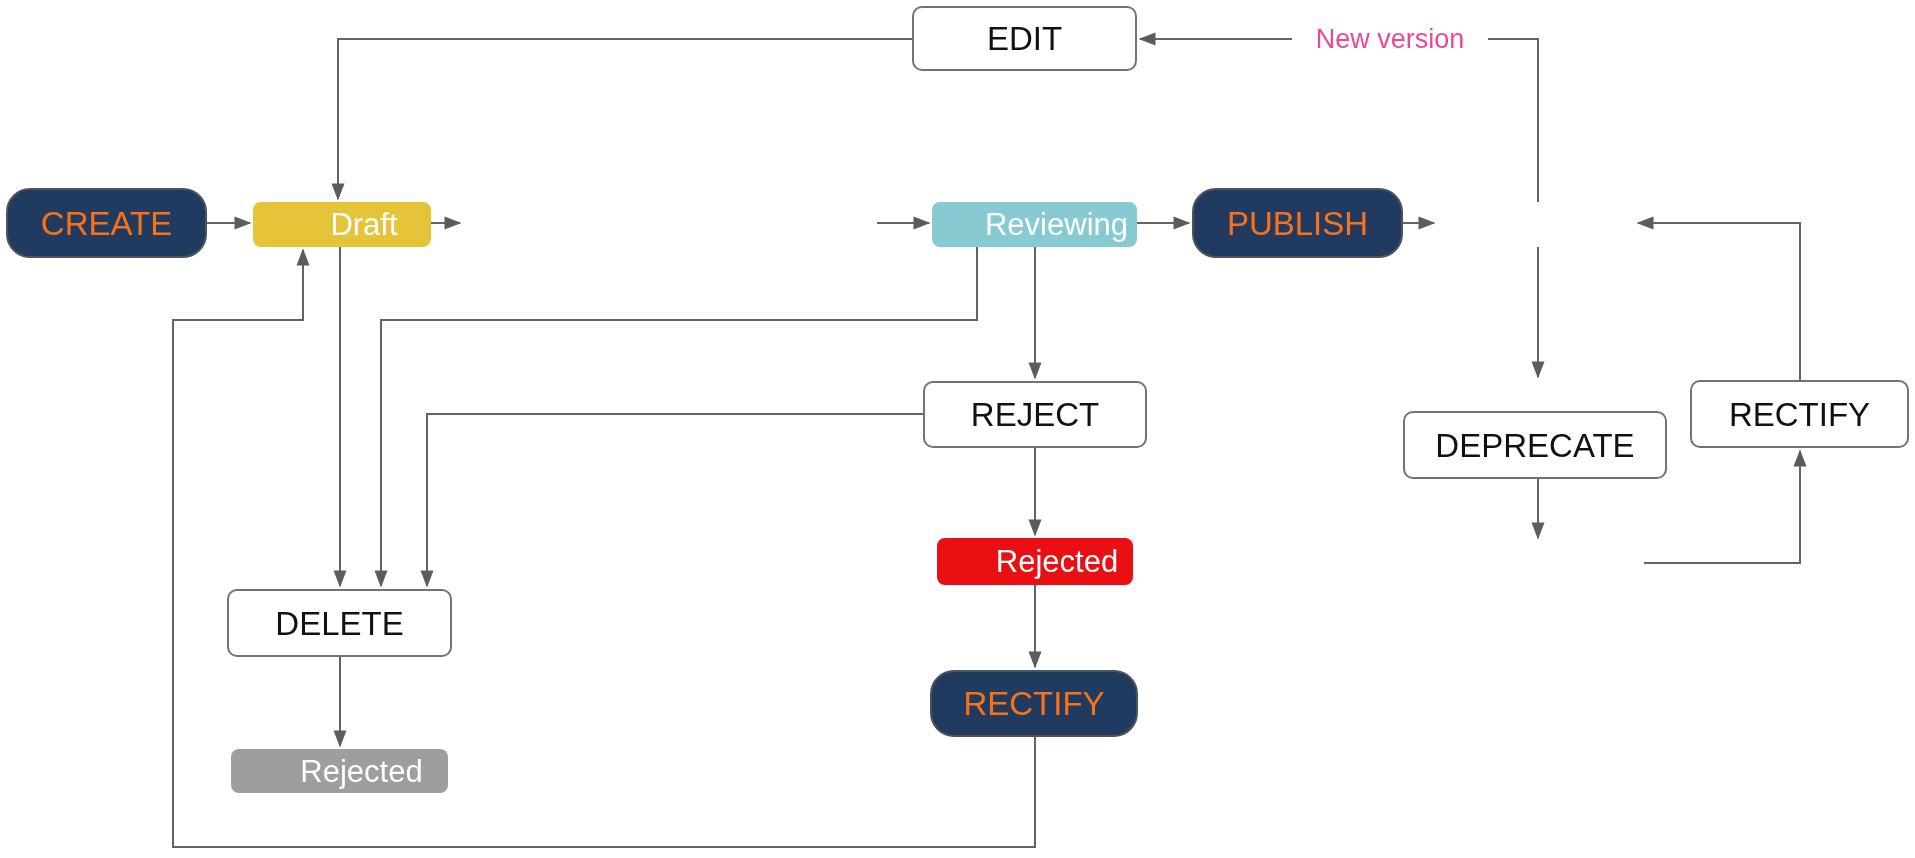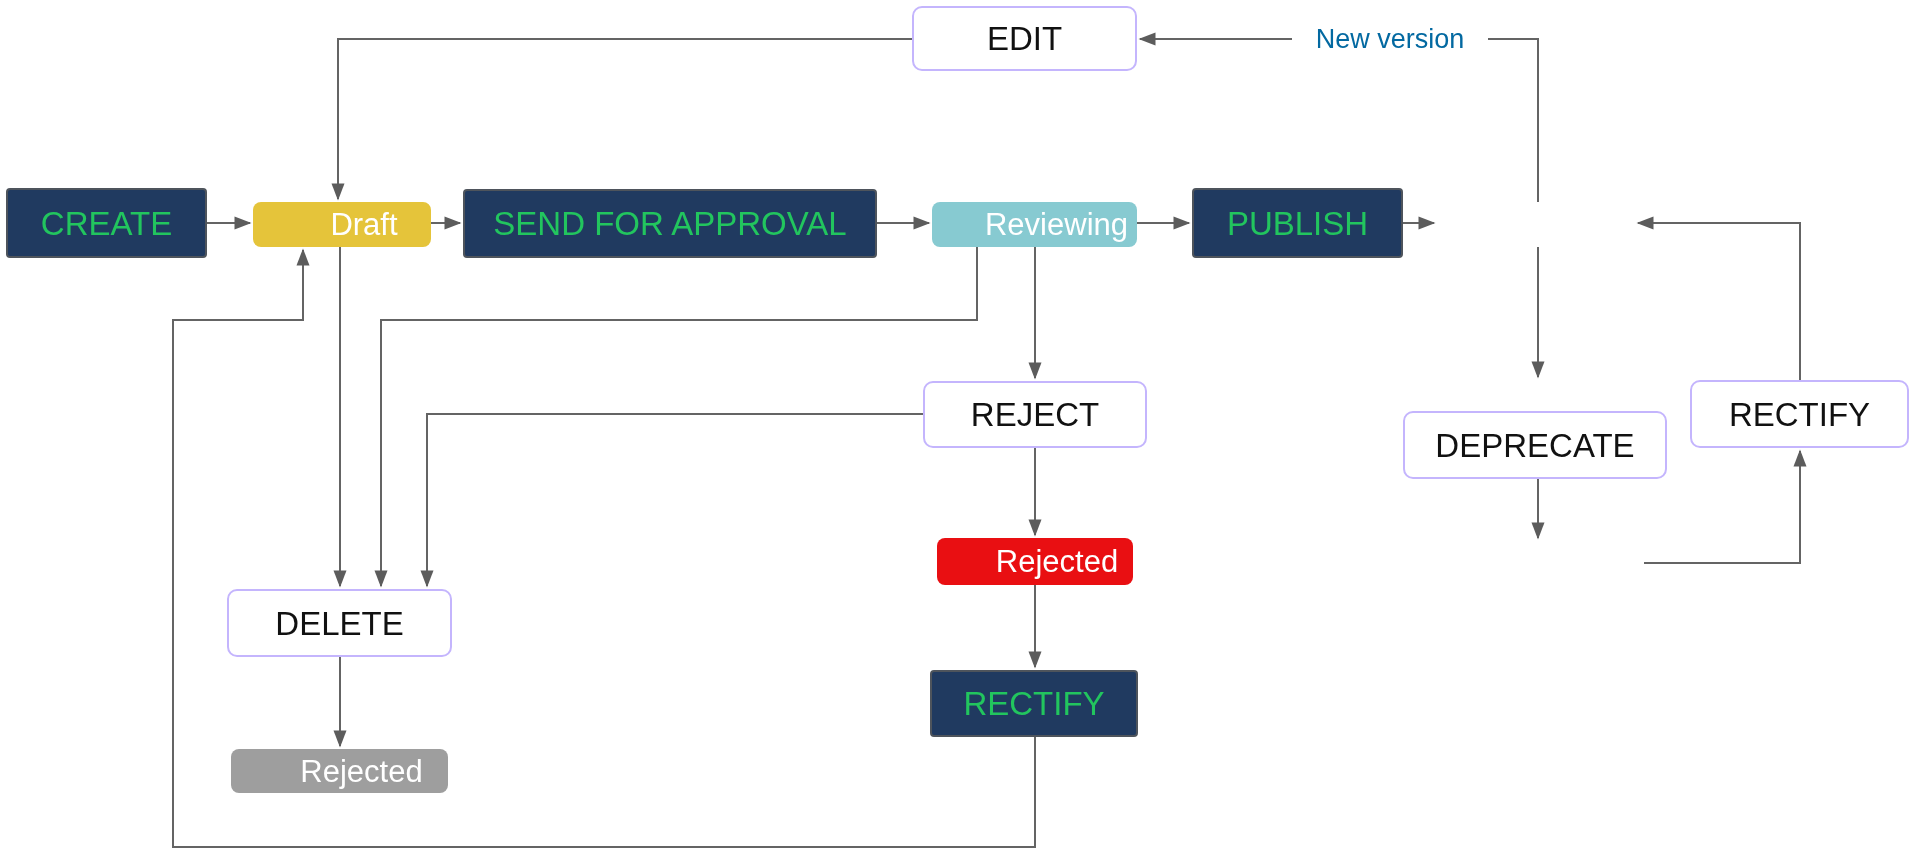--- a/index.html
+++ b/index.html
@@ -13,39 +13,39 @@
   #wires{position:absolute;left:0;top:0;width:1915px;height:858px;}
   .node{
     position:absolute;
     display:flex;align-items:center;justify-content:center;
     box-sizing:border-box;
     text-align:center;
     white-space:nowrap;
     line-height:1;
   }
   .navy{
-    background:#203a60;color:#22c55e;
-    border:2px solid #4e545c;border-radius:4px;
+    background:#203a60;color:#f97316;
+    border:2px solid #4e545c;border-radius:24px;
     font-size:33px;
   }
   .plain{
     background:#ffffff;color:#111111;
-    border:2px solid #c4b5fd;border-radius:10px;
+    border:2px solid #737373;border-radius:10px;
     font-size:33px;
   }
   .state{color:#ffffff;border:none;border-radius:8px;font-size:31px;padding-left:44px;}
   .yellow{background:#e5c43a;}
   .teal{background:#87cad1;}
   .green{background:#a2e011;}
   .red{background:#e90f12;}
   .gray{background:#9e9e9e;}
   .edge-label{
     position:absolute;
     background:#ffffff;
-    color:#0369a1;
+    color:#ec4899;
     font-size:27px;
     display:flex;align-items:center;justify-content:center;
     padding:0 10px;
   }
 </style>
 </head>
 <body>
 
 <div id="canvas">
 
@@ -78,21 +78,20 @@
     <polyline points="340,657 340,746" marker-end="url(#arr)"></polyline>
     <polyline points="1538,247 1538,377" marker-end="url(#arr)"></polyline>
     <polyline points="1538,448 1538,538" marker-end="url(#arr)"></polyline>
     <polyline points="1644,563 1800,563 1800,451" marker-end="url(#arr)"></polyline>
   </svg>
 
   <div class="edge-label" style="left:1292px;top:22px;width:176px;height:34px;">New version</div>
 
   <div class="node navy" style="left:6px;top:188px;width:201px;height:70px;">CREATE</div>
   <div class="node state yellow" style="left:253px;top:202px;width:178px;height:45px;">Draft</div>
-  <div class="node navy" style="left:463px;top:189px;width:414px;height:69px;">SEND FOR APPROVAL</div>
   <div class="node state teal" style="left:932px;top:202px;width:205px;height:45px;">Reviewing</div>
   <div class="node navy" style="left:1192px;top:188px;width:211px;height:70px;">PUBLISH</div>
 
   <div class="node plain" style="left:912px;top:6px;width:225px;height:65px;">EDIT</div>
 
   <div class="node state red" style="left:937px;top:538px;width:196px;height:47px;">Rejected</div>
   <div class="node plain" style="left:923px;top:381px;width:224px;height:67px;">REJECT</div>
   <div class="node plain" style="left:227px;top:589px;width:225px;height:68px;">DELETE</div>
 
   <div class="node navy" style="left:930px;top:670px;width:208px;height:67px;">RECTIFY</div>

